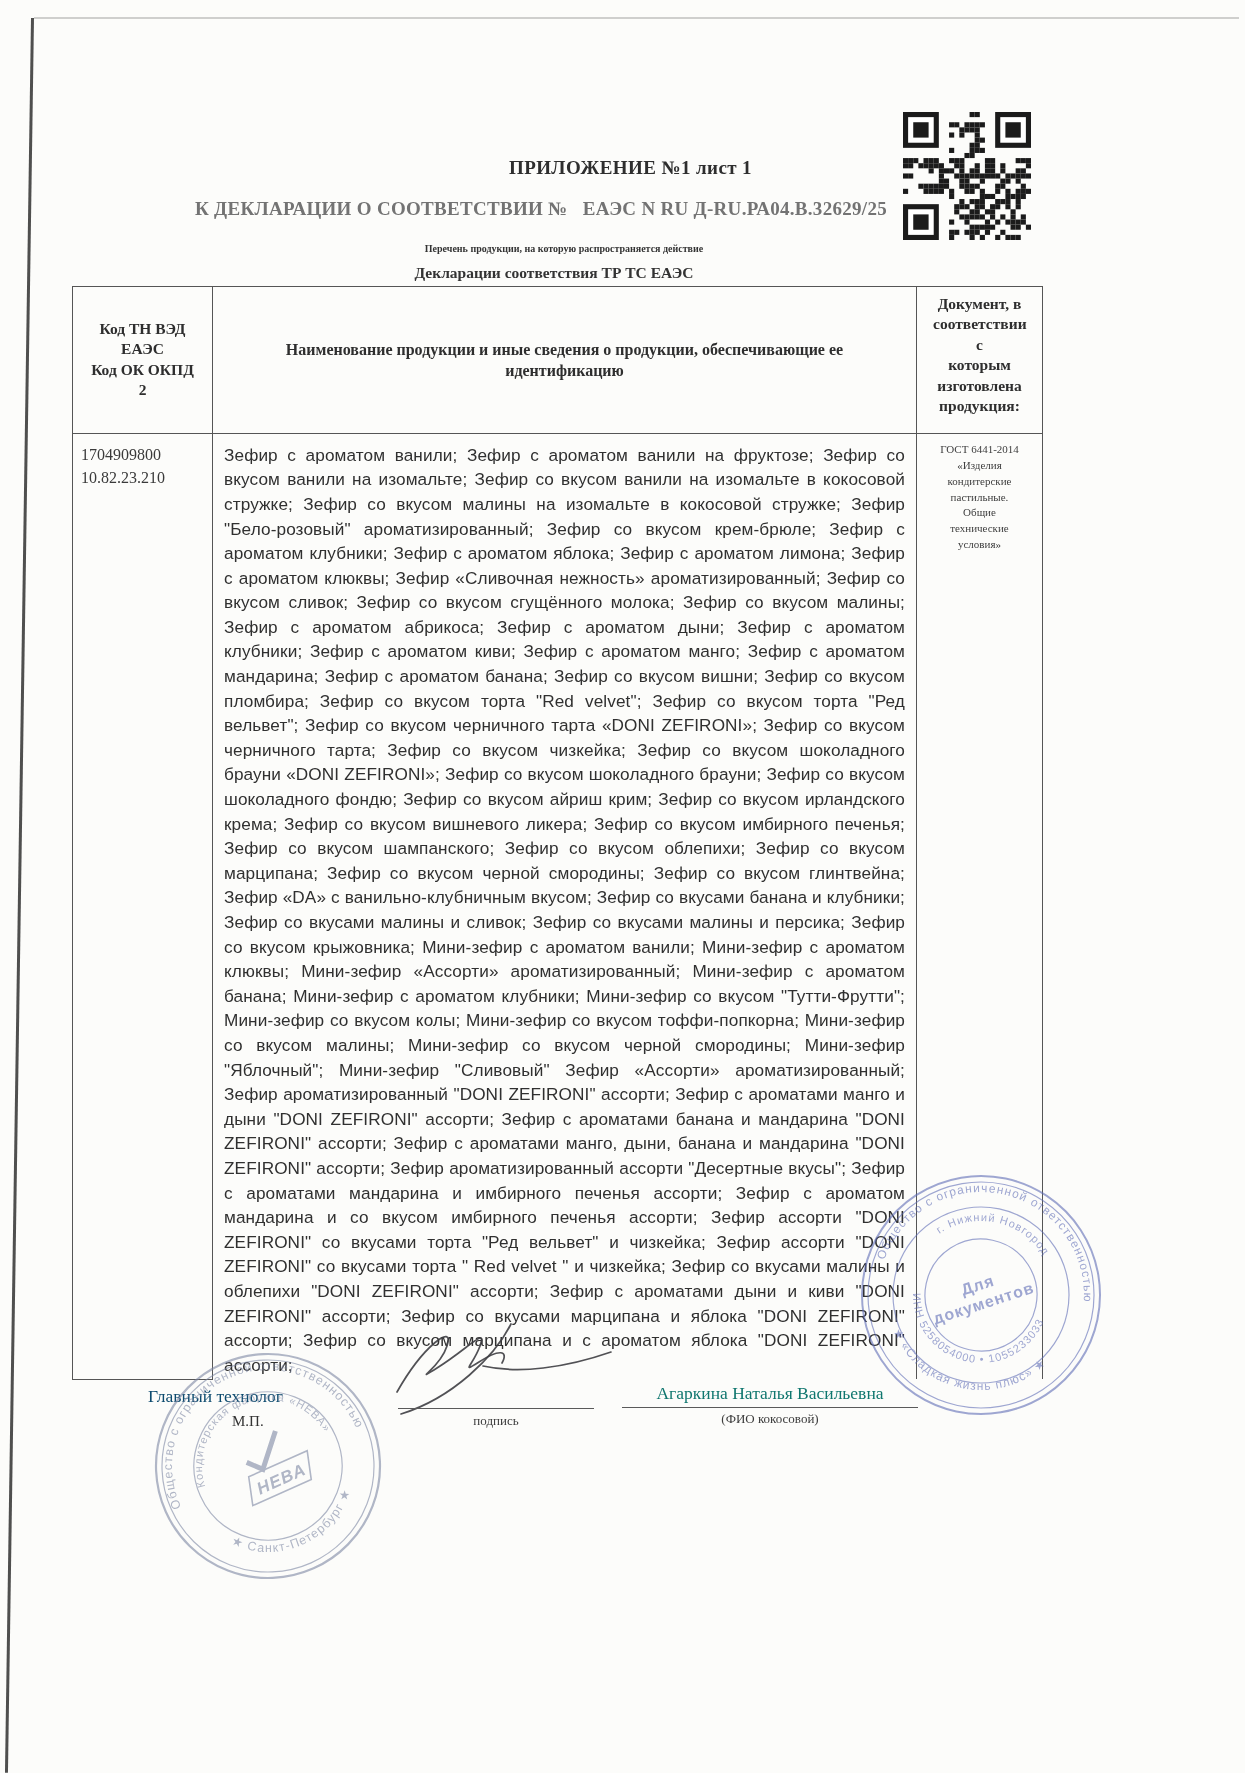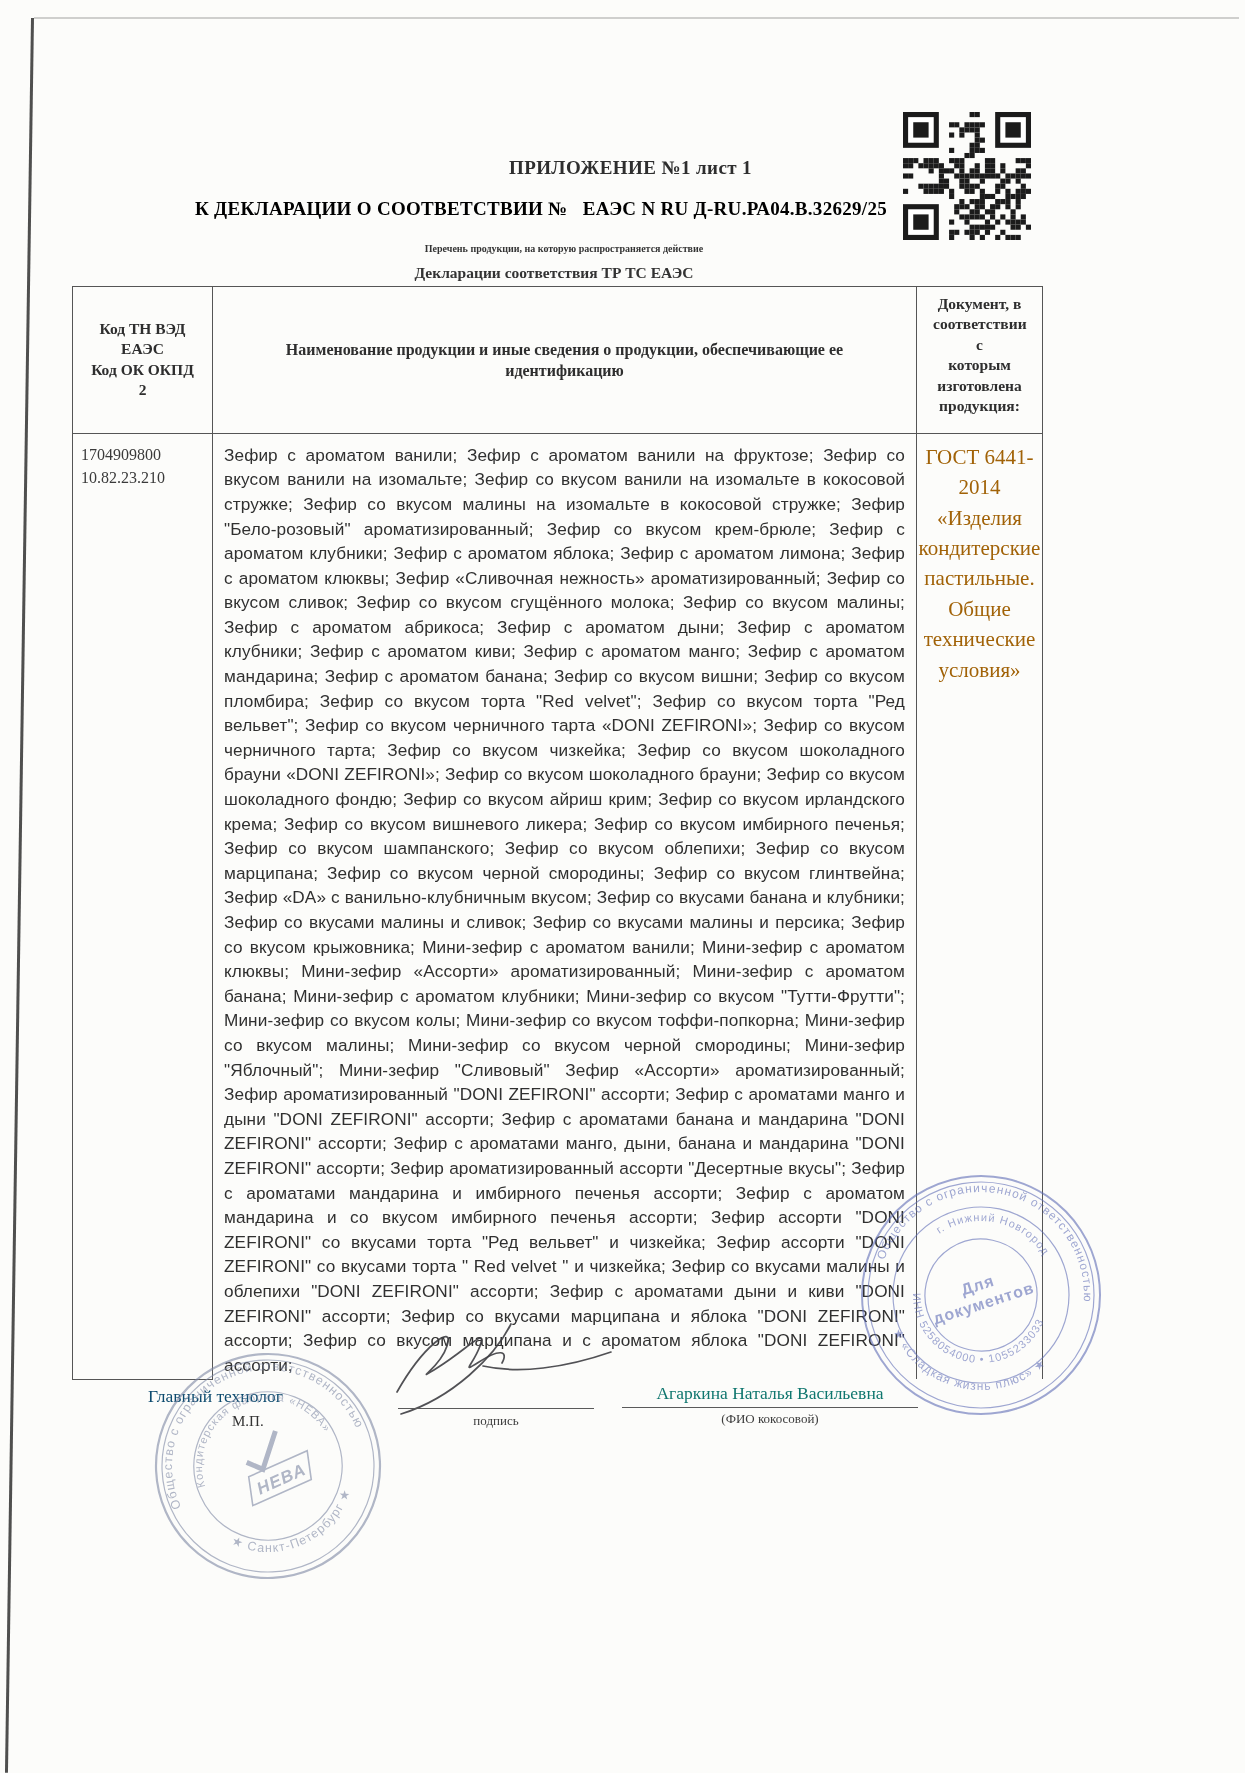--- a/index.html
+++ b/index.html
@@ -12,21 +12,21 @@
   
   .left-edge { position:absolute; left:31px; top:18px; width:3px; height:1755px;
     background:#232323; transform:rotate(0.85deg); transform-origin:top center; opacity:.8; }
   .top-edge { position:absolute; left:34px; top:17px; width:1205px; height:1.5px;
     background:#9a9a96; opacity:.45; }
 
   
   .title-appendix { position:absolute; top:157px; left:0; width:1245px; text-align:center;
     font-weight:700; font-size:19px; letter-spacing:.4px; color:#2e2e2e;margin-left:8px; }
   .title-declaration { position:absolute; top:198px; left:0; width:1082px; text-align:center;
-    font-weight:700; font-size:19px; letter-spacing:.3px; color:#000000; }
+    font-weight:700; font-size:19px; letter-spacing:.3px; color:#737373; }
   .scope1 { position:absolute; top:243px; left:0; width:1128px; text-align:center;
     font-weight:700; font-size:10px; color:#333; }
   .scope2 { position:absolute; top:264px; left:0; width:1108px; text-align:center;
     font-weight:700; font-size:15.5px; color:#333; }
 
   .qr { position:absolute; left:903px; top:112px; width:128px; height:128px; }
 
   
   .doc-table { position:absolute; left:72px; top:286px; width:970px;
     border-collapse:collapse; table-layout:fixed; }
@@ -34,22 +34,22 @@
     vertical-align:middle; white-space:pre-line; font-size:16px; line-height:1.32;
     padding:16px; height:100px; color:#2e2e2e; }
   th.h-code { font-size:15.5px; }
   th.h-doc  { font-size:15.5px; vertical-align:top; padding-top:7px; }
   .doc-table td { border:1.2px solid #555; vertical-align:top; height:946px; }
   td.c-code { font-size:16px; line-height:1.45; white-space:pre-line;
     padding:9px 4px 0 8px; color:#3a3a3a; }
   td.c-products { font-family:"Liberation Sans", sans-serif; font-size:17.2px;
     line-height:24.6px; text-align:justify; padding:9px 11px 0 11px;
     color:#303030; border-bottom:0; letter-spacing:.1px; }
-  td.c-doc { text-align:center; font-size:21px; line-height:1.45; white-space:pre-line;
-    padding-top:8px; border-bottom:0; color:#a16207; }
+  td.c-doc { text-align:center; font-size:11px; line-height:1.45; white-space:pre-line;
+    padding-top:8px; border-bottom:0; color:#404040; }
 
   
   .role { position:absolute; left:148px; top:1386px; width:220px; font-size:17.5px; color:#0c4a6e; }
   .mp { position:absolute; left:232px; top:1413px; font-size:15px; color:#333; }
   .sig-art { position:absolute; left:383px; top:1308px; width:235px; height:108px; }
   .sig-art path { fill:none; stroke:#3e3e42; stroke-width:1.7; stroke-linecap:round; opacity:.9; }
   .sig-line { position:absolute; left:398px; top:1408px; width:196px; border-top:1.2px solid #5a5a5a; }
   .sig-cap { position:absolute; left:398px; top:1413px; width:196px; text-align:center;
     font-size:13px; color:#3c3c3c; }
   .applicant { position:absolute; left:622px; top:1383px; width:296px; text-align:center;

